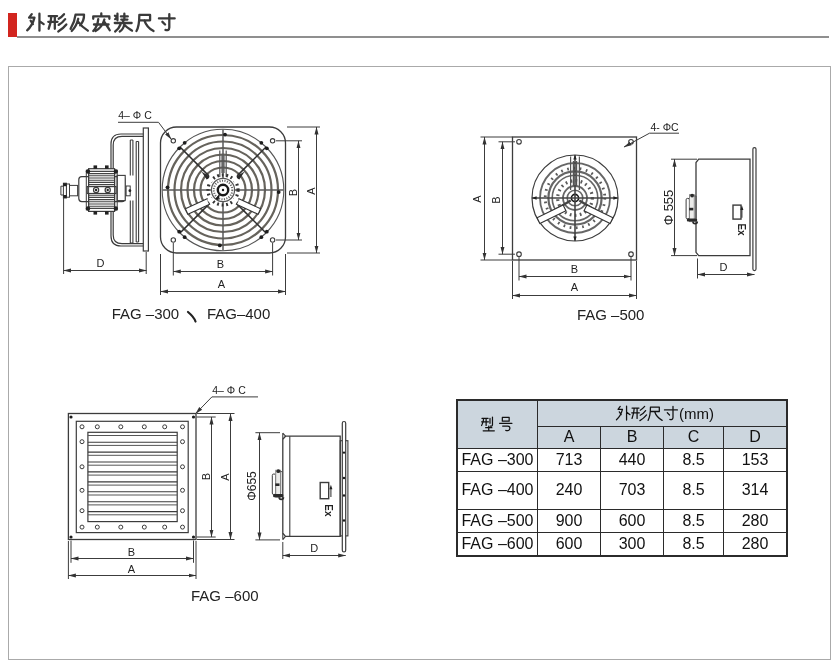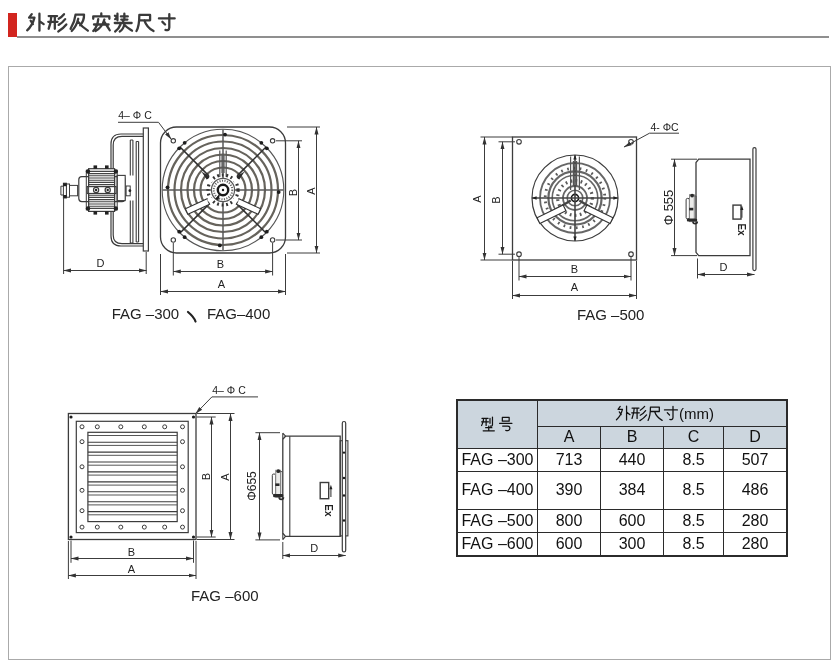--- a/index.html
+++ b/index.html
@@ -34,32 +34,32 @@
         <td class="hd c1">A</td>
         <td class="hd c2">B</td>
         <td class="hd c3">C</td>
         <td class="hd c4">D</td>
       </tr>
 <tr style="height:23.4px">
         <td>FAG –300</td>
         <td>713</td>
         <td>440</td>
         <td>8.5</td>
-        <td>507</td>
+        <td>153</td>
       </tr>
 <tr style="height:38px">
         <td>FAG –400</td>
-        <td>390</td>
-        <td>384</td>
+        <td>240</td>
+        <td>703</td>
         <td>8.5</td>
-        <td>486</td>
+        <td>314</td>
       </tr>
 <tr style="height:23.4px">
         <td>FAG –500</td>
-        <td>800</td>
+        <td>900</td>
         <td>600</td>
         <td>8.5</td>
         <td>280</td>
       </tr>
 <tr style="height:23.4px">
         <td>FAG –600</td>
         <td>600</td>
         <td>300</td>
         <td>8.5</td>
         <td>280</td>

